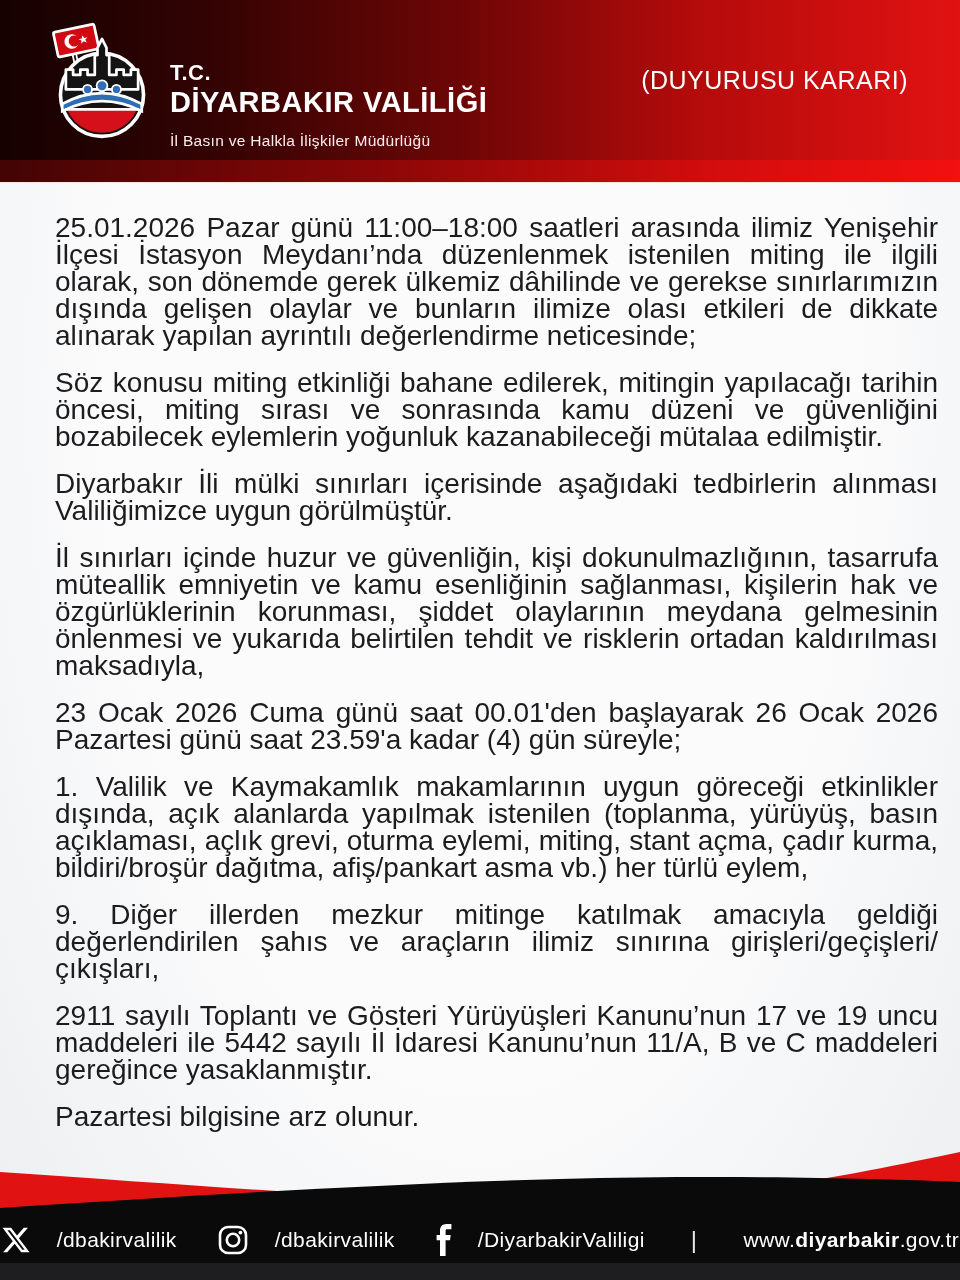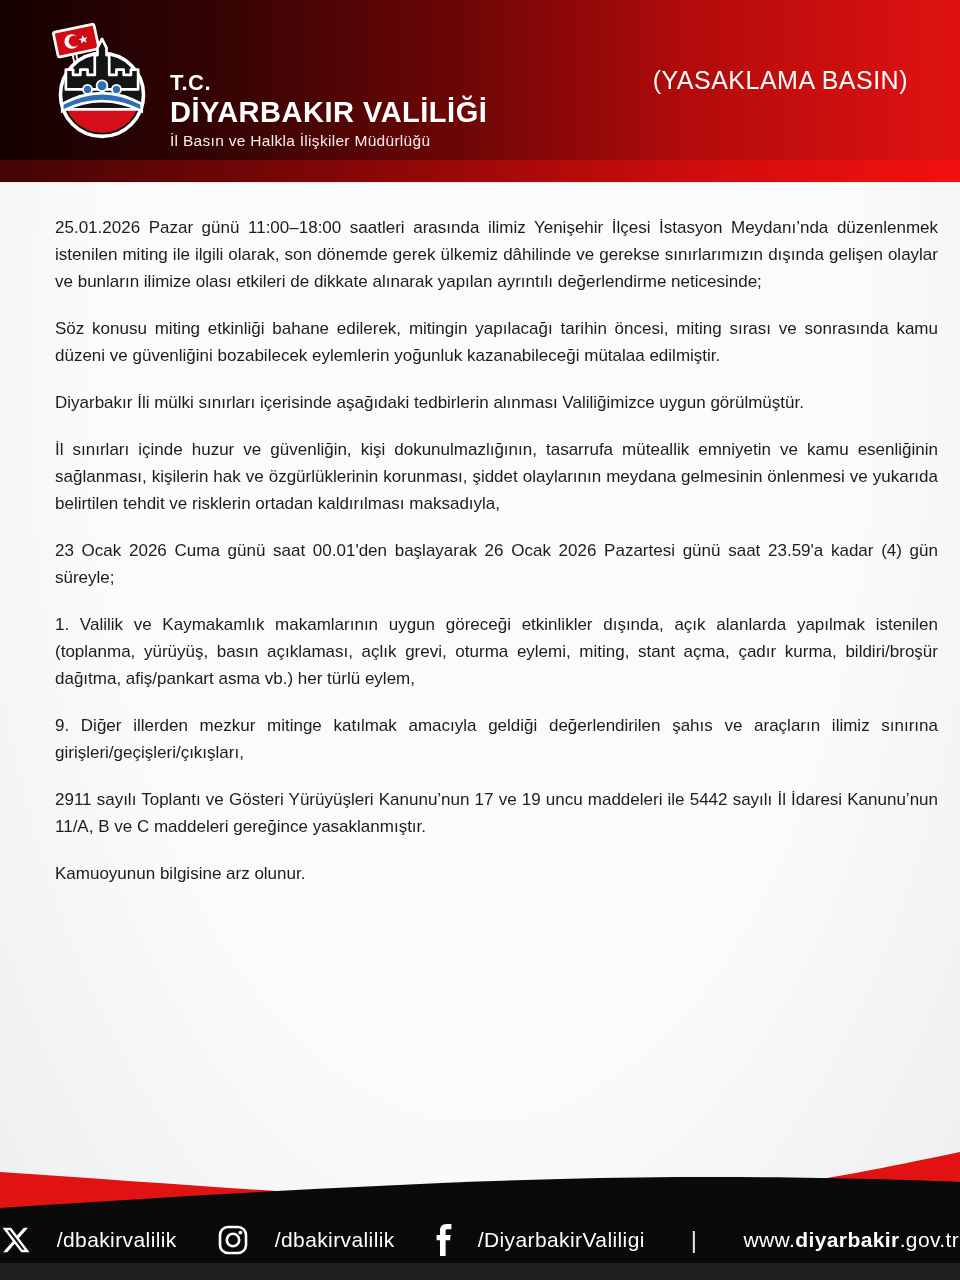--- a/index.html
+++ b/index.html
@@ -25,30 +25,30 @@
   }
   .masthead-inner{
     position:relative;display:flex;justify-content:space-between;align-items:flex-start;
     padding:20px 52px 0 46px;color:#fff;
   }
   .brand{display:flex;align-items:flex-end;}
   .brand-logo{width:112px;height:128px;flex:0 0 auto;}
   .brand-text{margin:30px 0 0 12px;line-height:1;}
   .brand-tc{font-size:22px;font-weight:bold;letter-spacing:.5px;}
   .brand-name{font-size:29px;font-weight:bold;letter-spacing:.5px;margin-top:4px;}
-  .brand-sub{font-size:15.5px;font-weight:normal;letter-spacing:.3px;margin-top:6px;color:#fdeeee;}
+  .brand-sub{font-size:15.5px;font-weight:normal;letter-spacing:.3px;margin-top:16px;color:#fdeeee;}
   .announce{text-align:right;margin-top:40px;line-height:1;}
   .announce-title{font-size:35px;font-weight:bold;letter-spacing:1px;}
   .announce-sub{font-size:25px;font-weight:normal;letter-spacing:.5px;margin-top:8px;}
 
   
   .doc{
     padding:32px 22px 0 55px;
     color:#1c1c1e;
-    font-size:17px;line-height:27px;
+    font-size:28px;line-height:27px;
     text-align:justify;
   }
   .doc p{margin:0 0 20px 0;}
   .doc p:last-child{text-align:left;}
 
   
   .footer{position:absolute;left:0;bottom:0;width:960px;height:135px;}
   .footer svg.waves{position:absolute;left:0;top:0;width:960px;height:135px;display:block;}
   .footer-bar{
     position:absolute;left:0;bottom:24px;width:100%;
@@ -93,36 +93,36 @@
           <circle cx="62" cy="78" r="42" fill="#d6101a" clip-path="url(#bowlClip)"></circle>
           <line x1="21" y1="94" x2="103" y2="94" stroke="#fff" stroke-width="3"></line>
         </svg>
         <div class="brand-text">
           <div class="brand-tc">T.C.</div>
           <div class="brand-name">DİYARBAKIR VALİLİĞİ</div>
           <div class="brand-sub">İl Basın ve Halkla İlişkiler Müdürlüğü</div>
         </div>
       </div>
       <div class="announce">
-        <div class="announce-sub">(YASAKLAMA BASIN)</div>
+        <div class="announce-sub">(DUYURUSU KARARI)</div>
       </div>
     </div>
     <div class="masthead-stripe"></div>
   </header>
 
   <main class="doc">
     <p>25.01.2026 Pazar günü 11:00–18:00 saatleri arasında ilimiz Yenişehir İlçesi İstasyon Meydanı’nda düzenlenmek istenilen miting ile ilgili olarak, son dönemde gerek ülkemiz dâhilinde ve gerekse sınırlarımızın dışında gelişen olaylar ve bunların ilimize olası etkileri de dikkate alınarak yapılan ayrıntılı değerlendirme neticesinde;</p>
     <p>Söz konusu miting etkinliği bahane edilerek, mitingin yapılacağı tarihin öncesi, miting sırası ve sonrasında kamu düzeni ve güvenliğini bozabilecek eylemlerin yoğunluk kazanabileceği mütalaa edilmiştir.</p>
     <p>Diyarbakır İli mülki sınırları içerisinde aşağıdaki tedbirlerin alınması Valiliğimizce uygun görülmüştür.</p>
     <p>İl sınırları içinde huzur ve güvenliğin, kişi dokunulmazlığının, tasarrufa müteallik emniyetin ve kamu esenliğinin sağlanması, kişilerin hak ve özgürlüklerinin korunması, şiddet olaylarının meydana gelmesinin önlenmesi ve yukarıda belirtilen tehdit ve risklerin ortadan kaldırılması maksadıyla,</p>
     <p>23 Ocak 2026 Cuma günü saat 00.01'den başlayarak 26 Ocak 2026 Pazartesi günü saat 23.59'a kadar (4) gün süreyle;</p>
     <p>1. Valilik ve Kaymakamlık makamlarının uygun göreceği etkinlikler dışında, açık alanlarda yapılmak istenilen (toplanma, yürüyüş, basın açıklaması, açlık grevi, oturma eylemi, miting, stant açma, çadır kurma, bildiri/broşür dağıtma, afiş/pankart asma vb.) her türlü eylem,</p>
     <p>9. Diğer illerden mezkur mitinge katılmak amacıyla geldiği değerlendirilen şahıs ve araçların ilimiz sınırına girişleri/geçişleri/çıkışları,</p>
     <p>2911 sayılı Toplantı ve Gösteri Yürüyüşleri Kanunu’nun 17 ve 19 uncu maddeleri ile 5442 sayılı İl İdaresi Kanunu’nun 11/A, B ve C maddeleri gereğince yasaklanmıştır.</p>
-    <p>Kamuoyunun bilgisine arz olunur.</p>
+    <p>Pazartesi bilgisine arz olunur.</p>
   </main>
 
   <footer class="footer">
     <svg class="waves" viewBox="0 0 960 135" preserveAspectRatio="none">
 
       <path d="M0,27 C220,42 420,58 570,60 C720,57 860,28 960,7 L960,48 C800,64 600,88 420,88 C280,88 120,78 0,68 Z" fill="#e01212"></path>
 
       <path d="M0,63 C200,50 380,39 560,34 C720,30 868,33 960,37 L960,135 L0,135 Z" fill="#0a0a0b"></path>
 
       <rect x="0" y="118" width="960" height="17" fill="#1e1e21"></rect>

